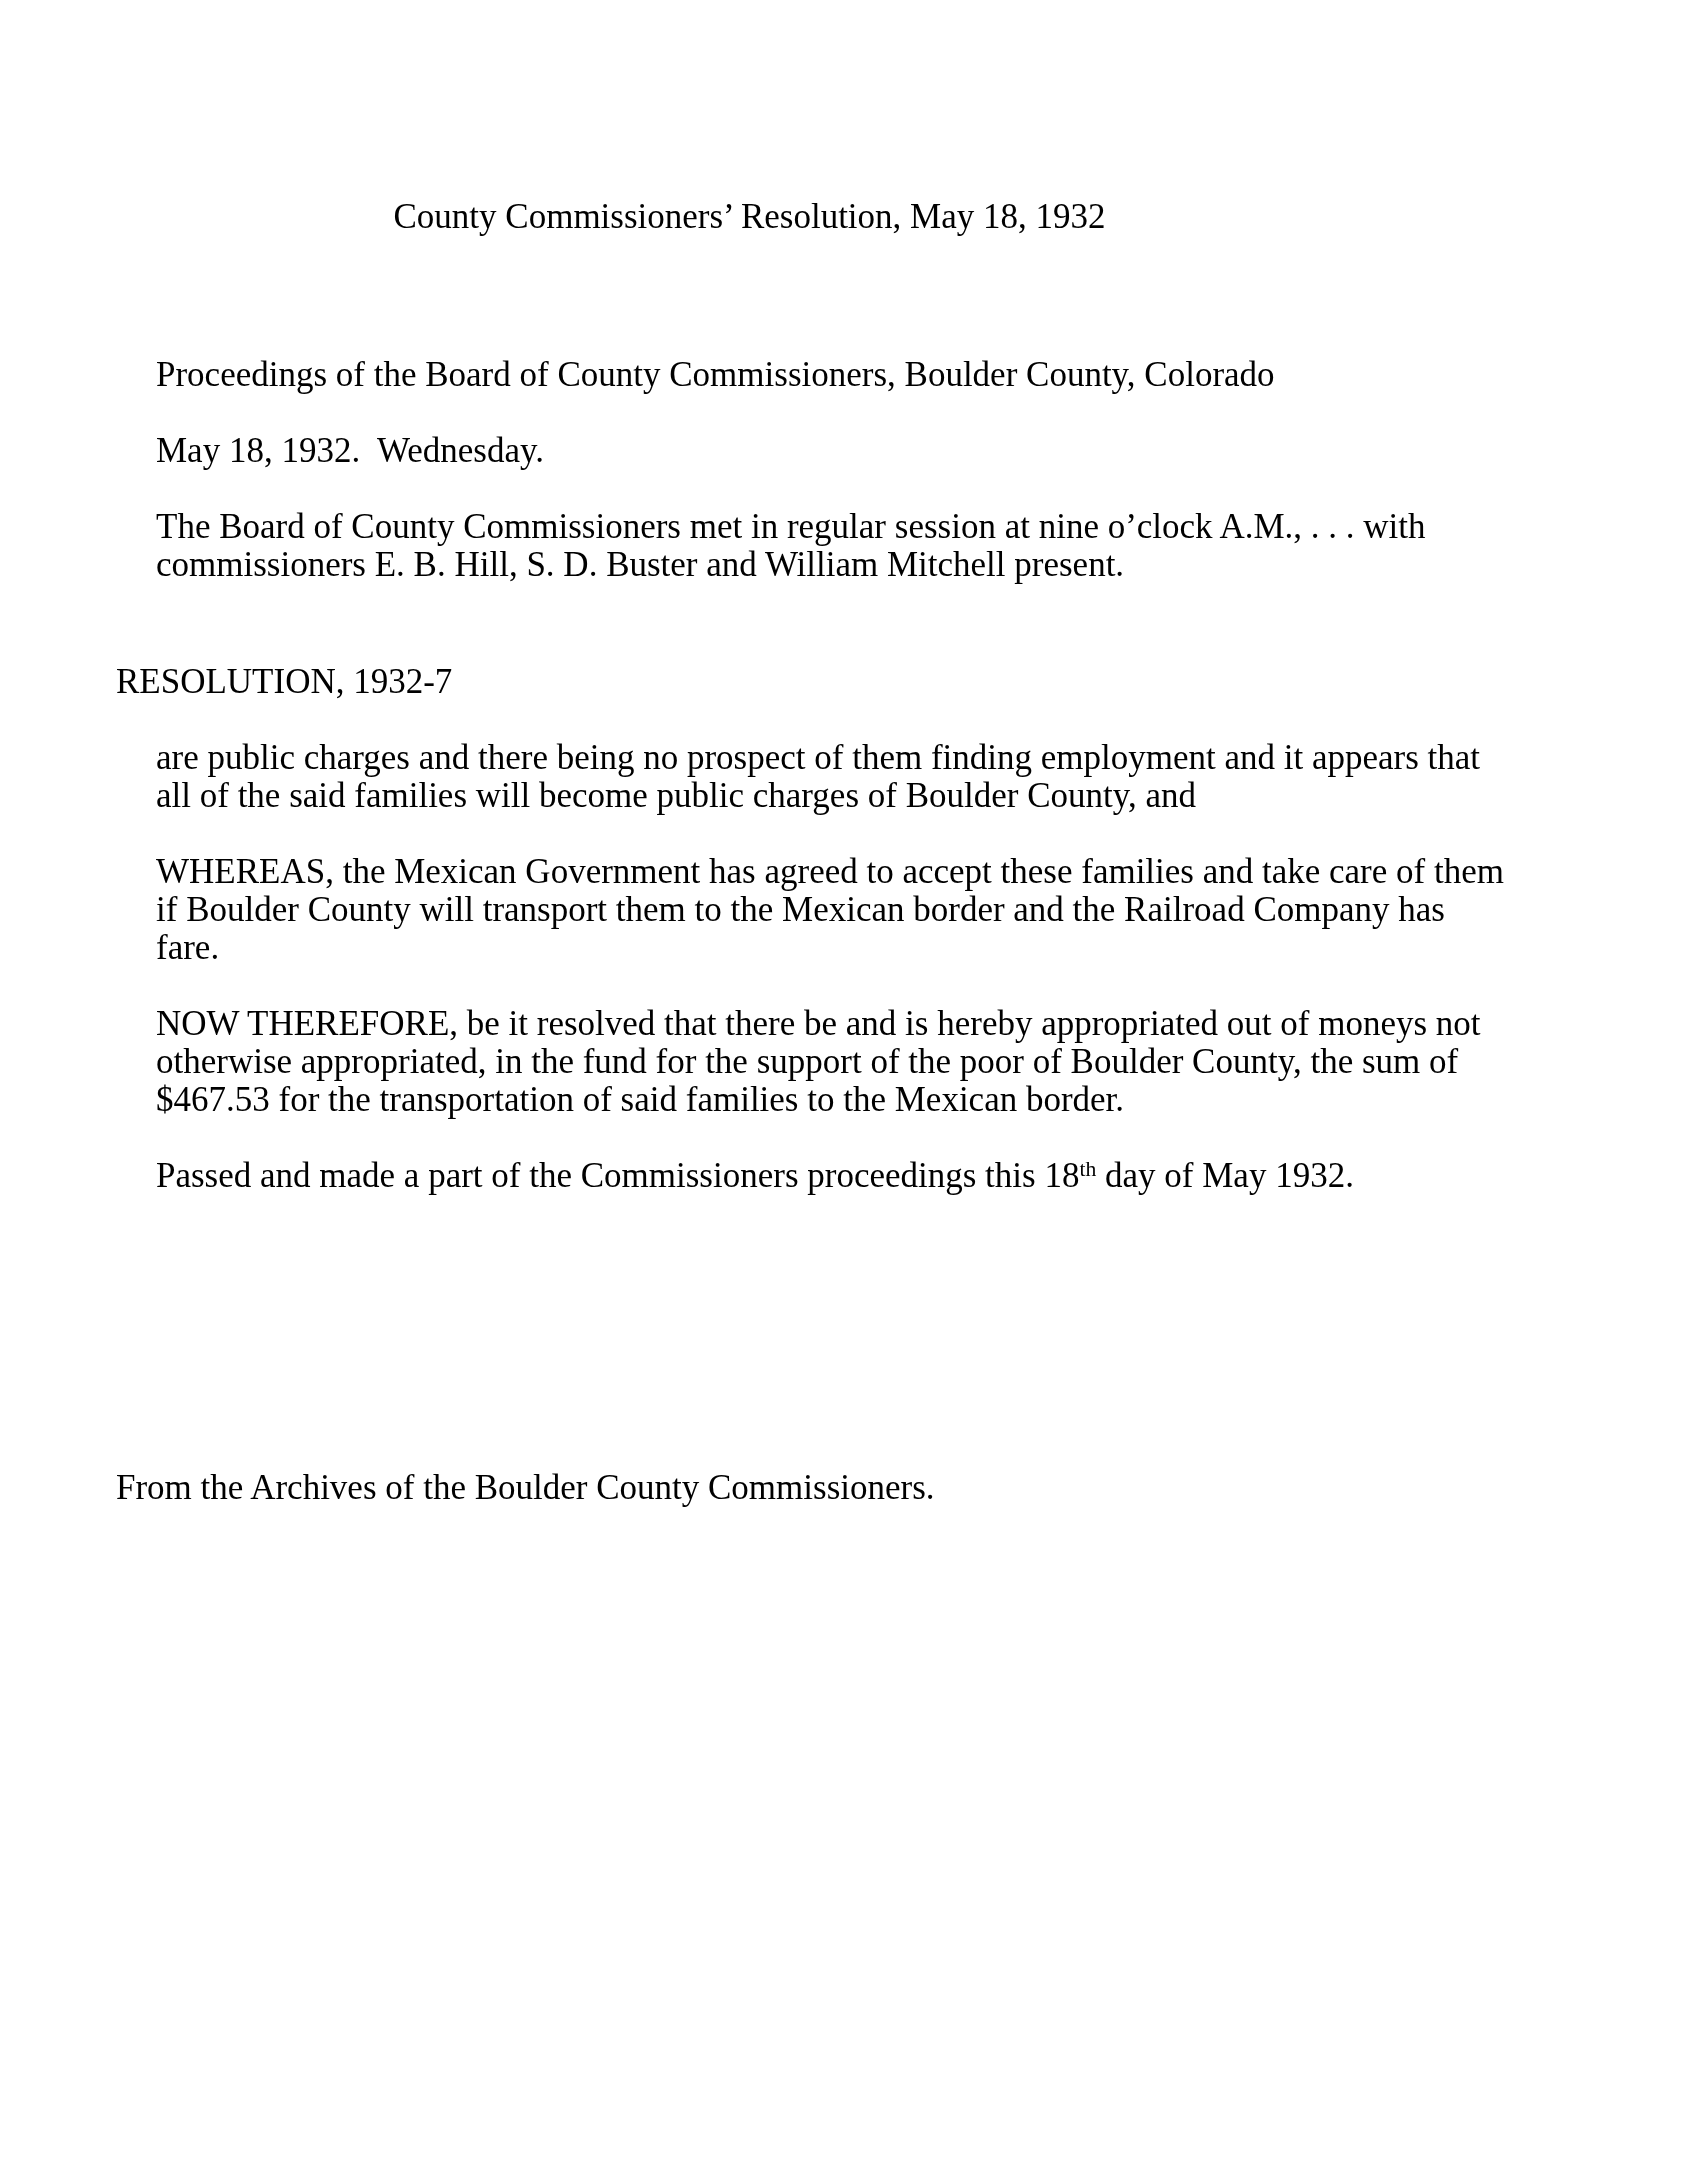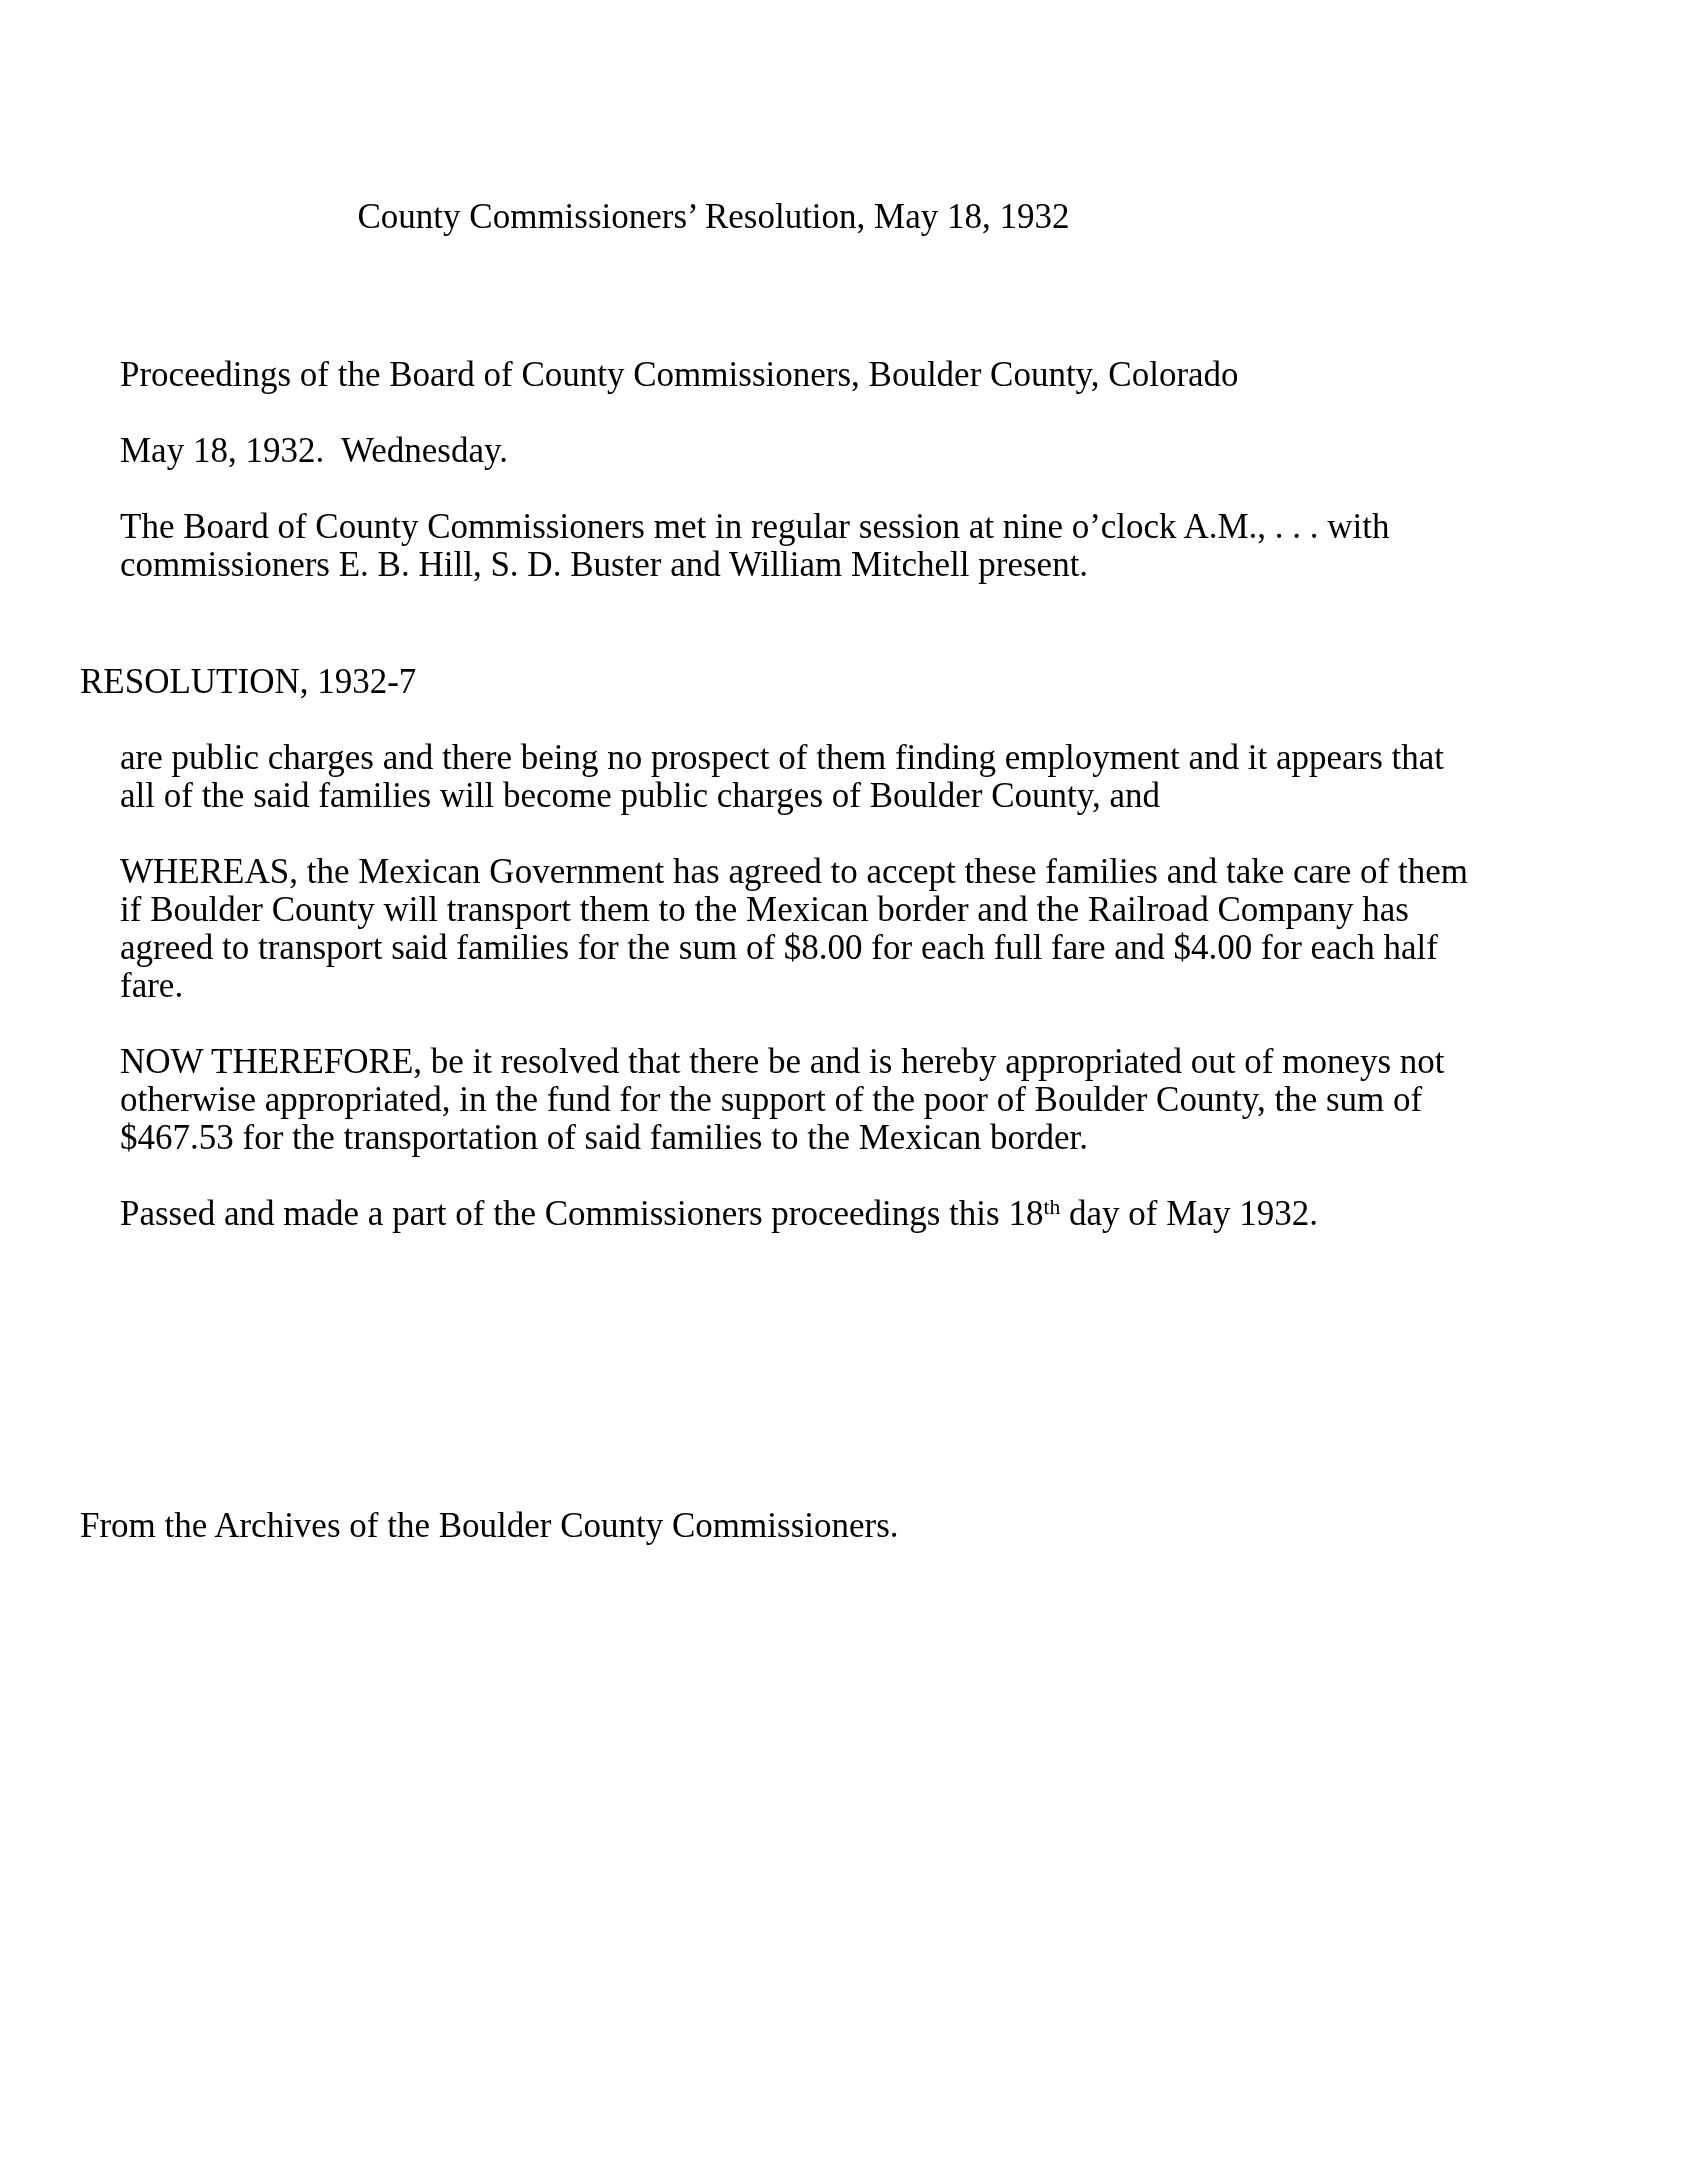--- a/index.html
+++ b/index.html
@@ -11,21 +11,21 @@
     height: 2178px;
     background: #ffffff;
     color: #000000;
     font-family: "Liberation Serif", "DejaVu Serif", serif;
     font-size: 35px;
     line-height: 38px;
     -webkit-font-smoothing: antialiased;
   }
   .doc {
     box-sizing: content-box;
-    padding: 198px 0 0 80px;
+    padding: 198px 0 0 116px;
     width: 1267px;
   }
   .title {
     font-size: 35px;
     font-weight: normal;
     text-align: center;
     margin: 0 0 120px 0;
     white-space: nowrap;
   }
   .para {
@@ -79,21 +79,20 @@
   <h2 class="heading">RESOLUTION, 1932-7</h2>
 
   <p class="para">
     <span class="line">are public charges and there being no prospect of them finding employment and it appears that</span>
     <span class="line">all of the said families will become public charges of Boulder County, and</span>
   </p>
 
   <p class="para">
     <span class="line">WHEREAS, the Mexican Government has agreed to accept these families and take care of them</span>
     <span class="line">if Boulder County will transport them to the Mexican border and the Railroad Company has</span>
-    <span class="line">agreed to transport said families for the sum of $8.00 for each full fare and $4.00 for each half</span>
     <span class="line">fare.</span>
   </p>
 
   <p class="para">
     <span class="line">NOW THEREFORE, be it resolved that there be and is hereby appropriated out of moneys not</span>
     <span class="line">otherwise appropriated, in the fund for the support of the poor of Boulder County, the sum of</span>
     <span class="line">$467.53 for the transportation of said families to the Mexican border.</span>
   </p>
 
   <p class="para">

